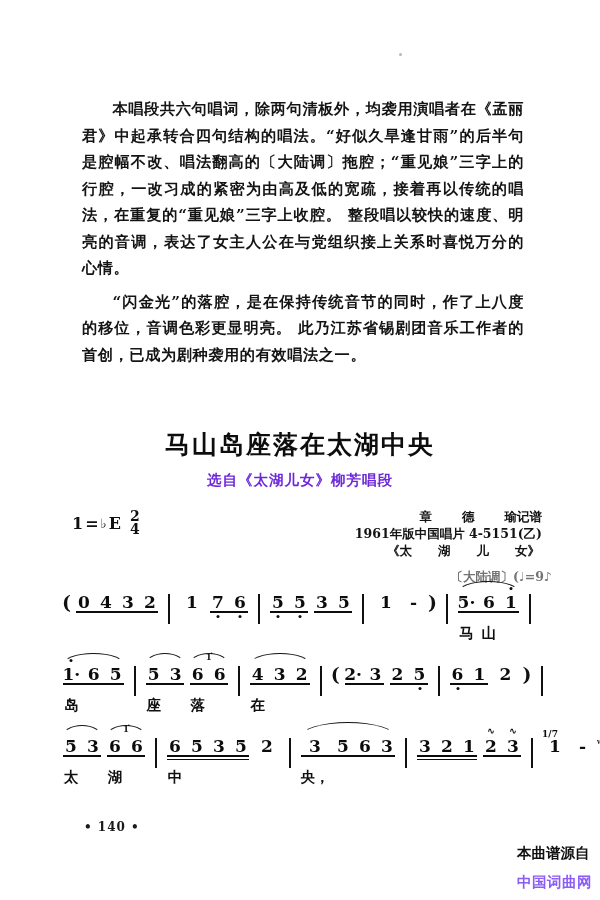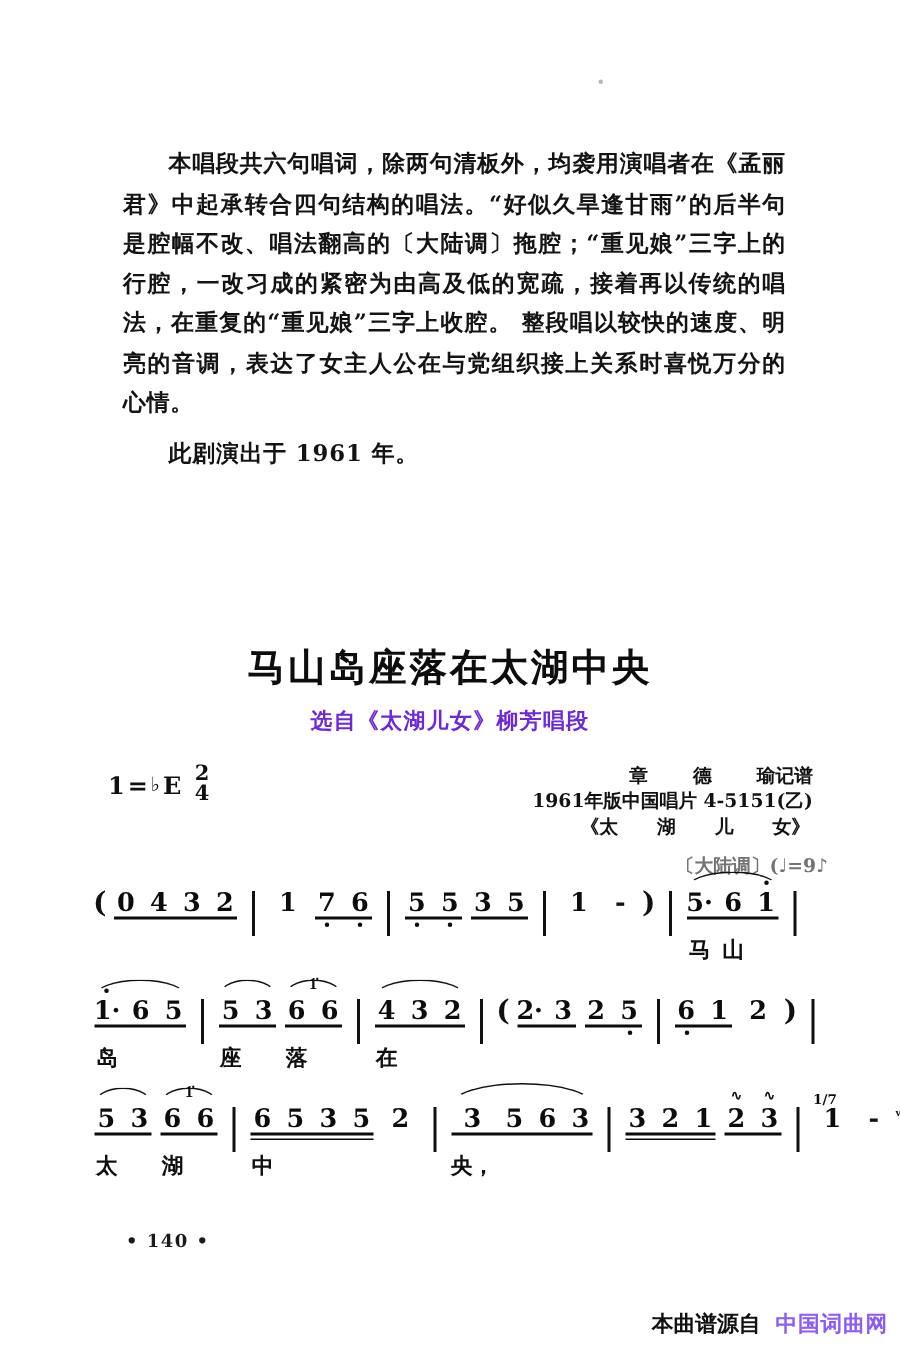--- a/index.html
+++ b/index.html
@@ -308,34 +308,35 @@
   #footer {
     position: absolute;
     right: 8px;
     bottom: 8px;
     display: flex;
     align-items: baseline;
     gap: 10px;
     font-family: "DejaVu Sans", "Liberation Sans", sans-serif;
     font-size: 14.5px;
     font-weight: 700;
+    flex-direction: column;
   }
   #footer .src { color: #111111; }
   #footer .site { color: #8b5cf6; letter-spacing: 0.5px; font-family: Liberation Mono, monospace; }
 </style>
 </head>
 <body>
 
 <div id="page">
 
   <span class="speck" style="left:399px; top:53px;"></span>
 
   <div id="prose">
     <p class="para">本唱段共六句唱词，除两句清板外，均袭用演唱者在《孟丽君》中起承转合四句结构的唱法。“好似久旱逢甘雨”的后半句是腔幅不改、唱法翻高的〔大陆调〕拖腔；“重见娘”三字上的行腔，一改习成的紧密为由高及低的宽疏，接着再以传统的唱法，在重复的“重见娘”三字上收腔。 整段唱以较快的速度、明亮的音调，表达了女主人公在与党组织接上关系时喜悦万分的心情。</p>
-    <p class="para">此剧演出于 1961 年。</p>
+    <p class="para">“闪金光”的落腔，是在保持传统音节的同时，作了上八度的移位，音调色彩更显明亮。 此乃江苏省锡剧团音乐工作者的首创，已成为剧种袭用的有效唱法之一。</p>
   </div>
 
   <div id="song-head">
     <div id="song-title">马山岛座落在太湖中央</div>
     <div id="song-subtitle">选自《太湖儿女》柳芳唱段</div>
   </div>
 
   <div id="keysig">
     <span>1</span>
     <span>=</span>

